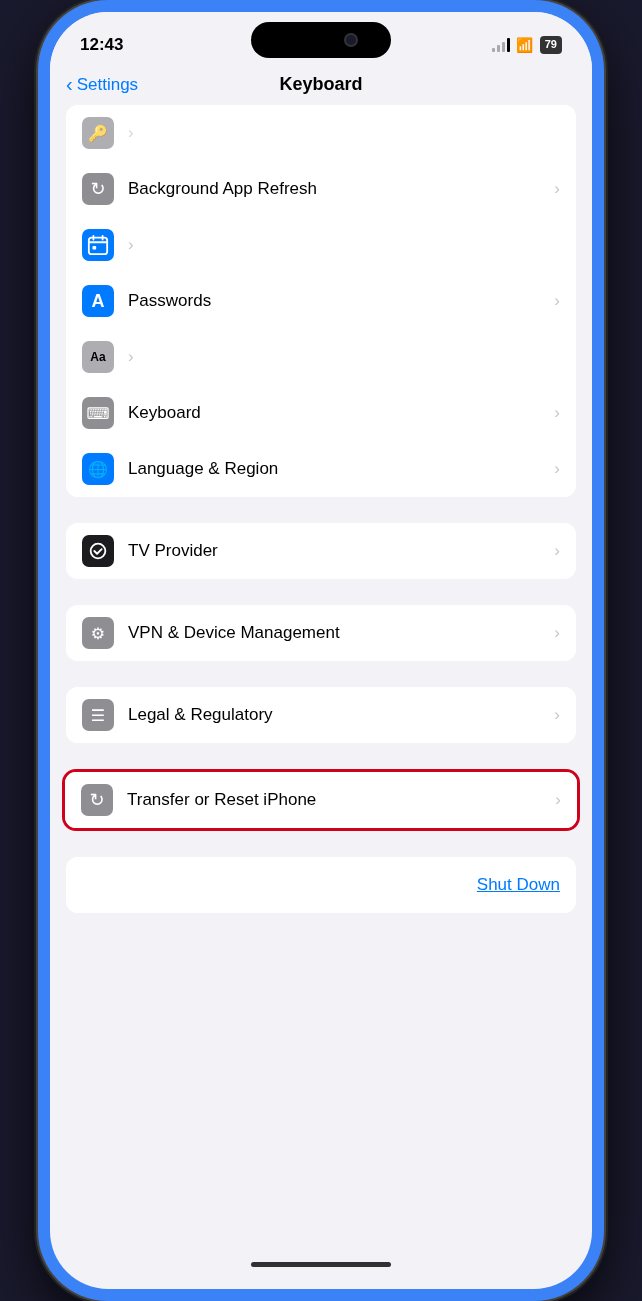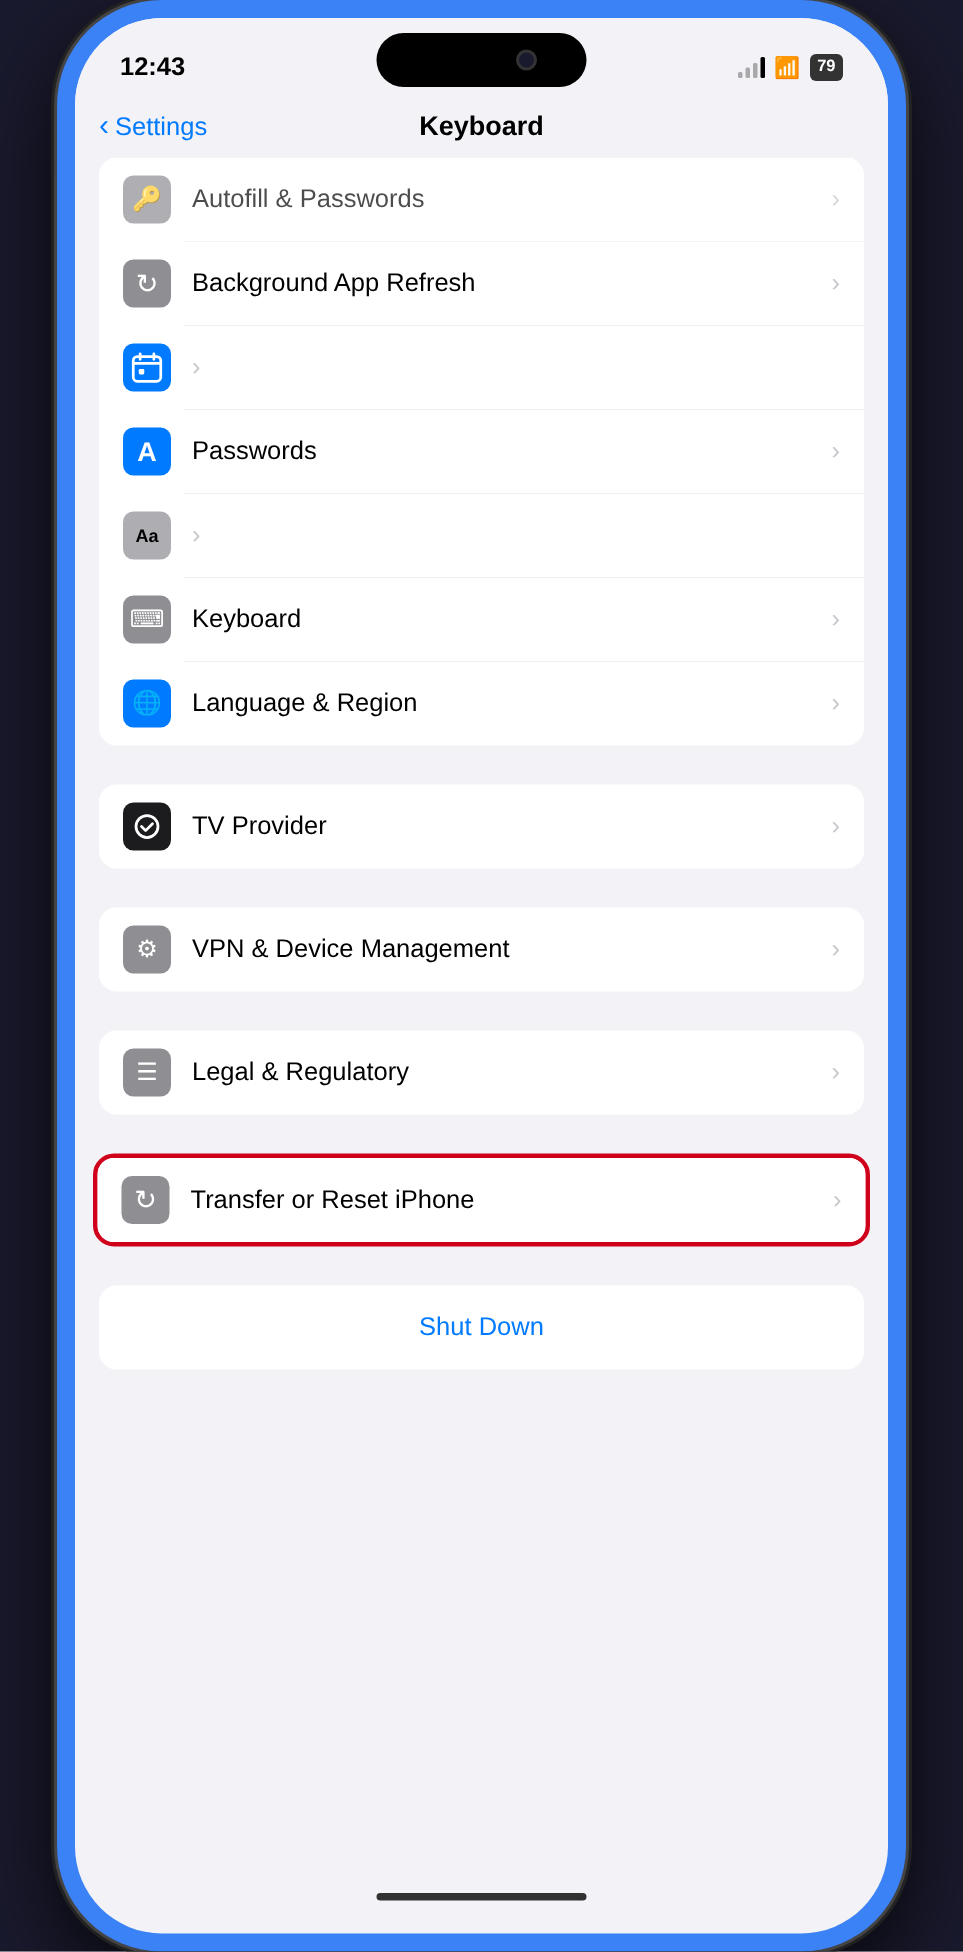--- a/index.html
+++ b/index.html
@@ -284,21 +284,20 @@
     </div>
 
     <div class="content">
 
       <div class="settings-group">
 
         <div class="settings-item partial-item">
           <div class="item-icon gray">
             <span>🔑</span>
           </div>
-          <span class="item-label">Autofill &amp; Passwords</span>
           <span class="item-chevron">›</span>
         </div>
 
         <div class="settings-item">
           <div class="item-icon gray" style="font-size:18px;">↻</div>
           <span class="item-label">Background App Refresh</span>
           <span class="item-chevron">›</span>
         </div>
 
         <div class="settings-item">
@@ -378,21 +377,21 @@
           <div class="item-icon gray" style="font-size:18px;">↻</div>
           <span class="item-label">Transfer or Reset iPhone</span>
           <span class="item-chevron">›</span>
         </div>
       </div>
 
       <div class="spacer"></div>
 
       <div class="settings-group">
         <div class="settings-item shutdown-item" style="justify-content: flex-start;">
-          <span class="item-label" style="color:#007aff; text-align:center;">Shut Down</span>
+          <span class="item-label" style="color:#007aff; text-align:right;text-decoration:underline;">Shut Down</span>
         </div>
       </div>
 
     </div>
 
     <div class="home-indicator"></div>
   </div>
 </div>
 
 </body></html>

